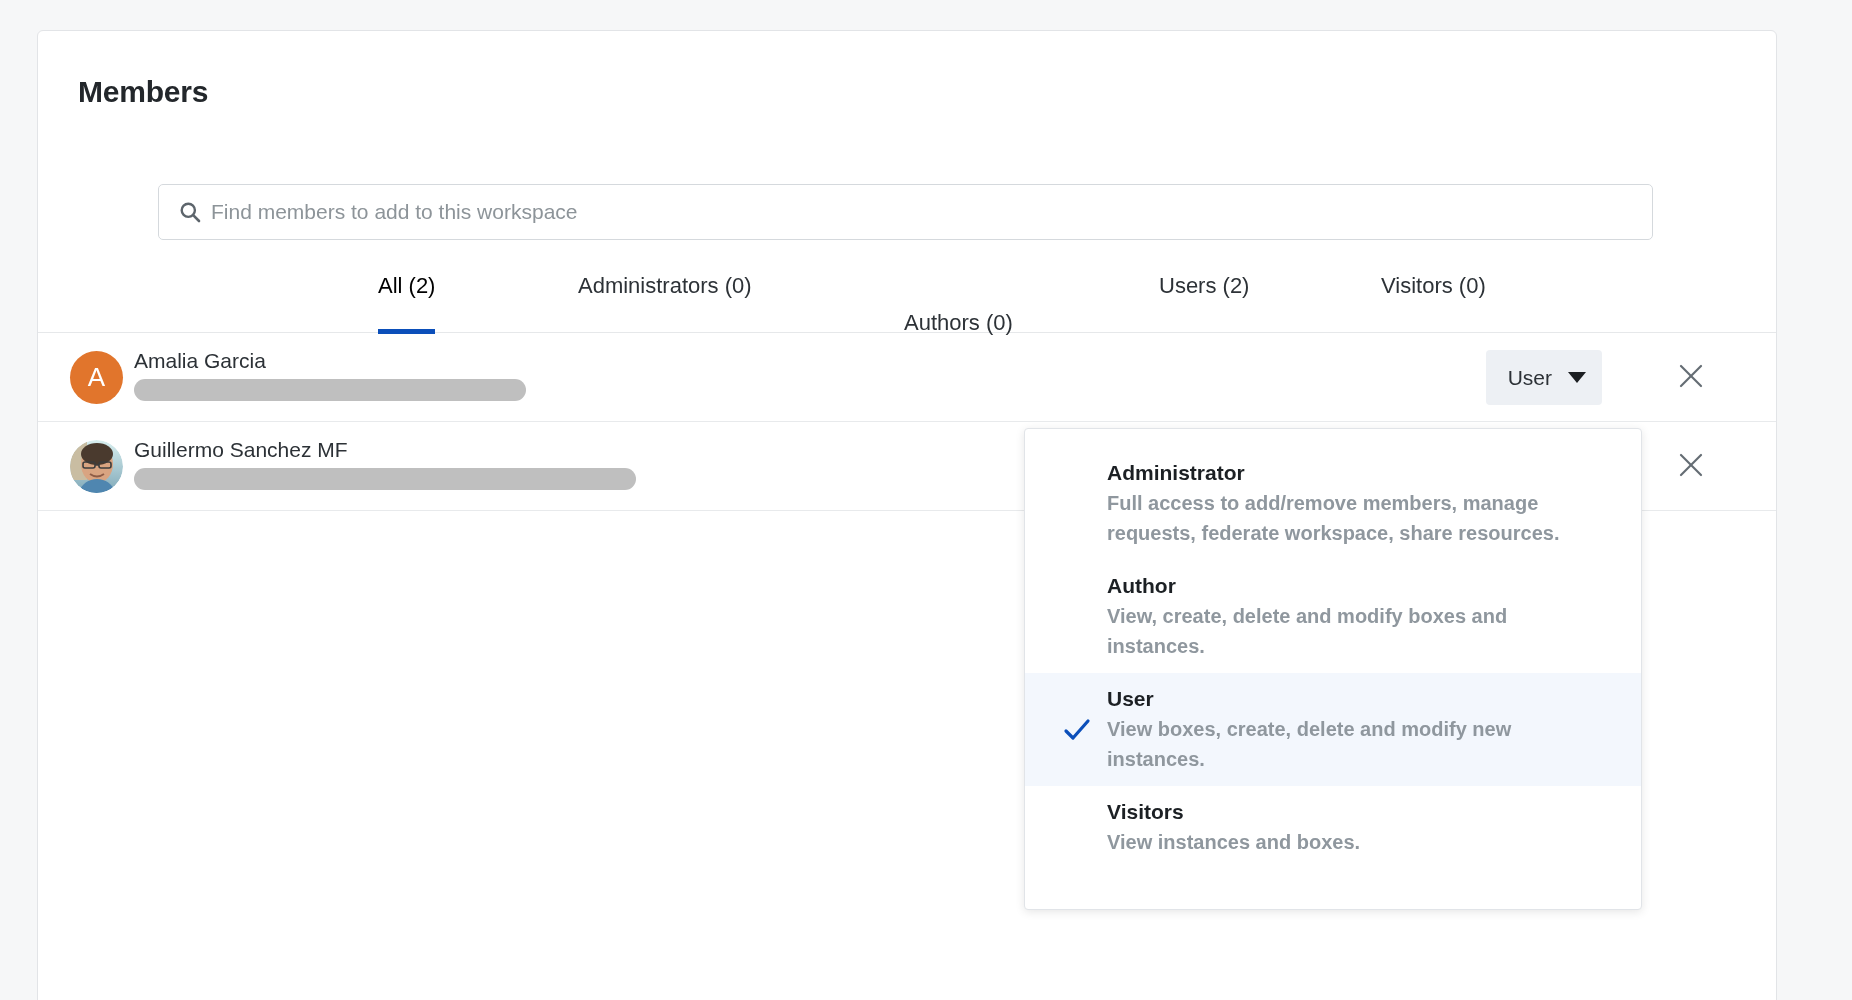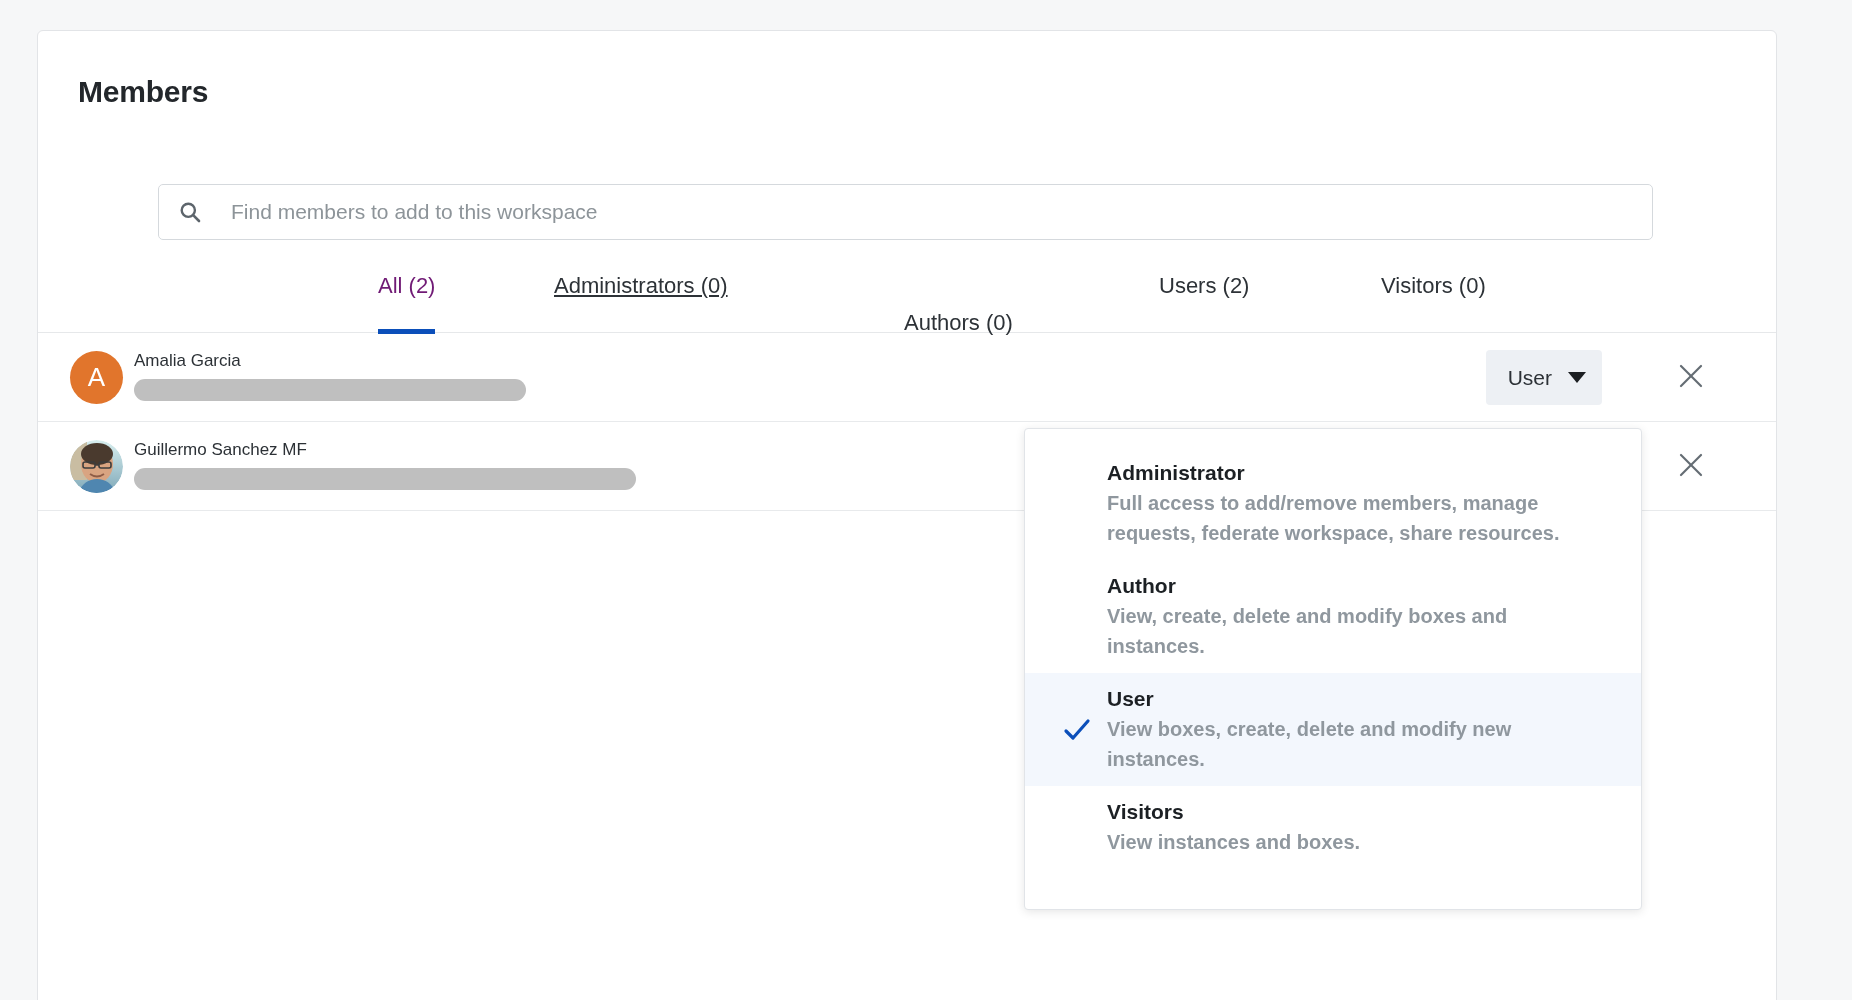--- a/index.html
+++ b/index.html
@@ -66,21 +66,21 @@
     height: 22px;
     display: flex;
     align-items: center;
     justify-content: center;
     flex: 0 0 auto;
   }
   .search-input {
     border: 0;
     outline: 0;
     background: transparent;
-    margin-left: 28px;
+    margin-left: 8px;
     font-family: "Liberation Sans", sans-serif;
     font-size: 21px;
     color: #701a75;
     width: 1380px;
     height: 30px;
   }
   .search-input::placeholder {
     color: #8d9499;
     opacity: 1;
   }
@@ -98,21 +98,21 @@
   .tab {
     position: absolute;
     top: 12px;
     height: 60px;
     font-size: 22px;
     color: #2d3237;
     white-space: nowrap;
     cursor: pointer;
   }
   .tab.active {
-    color: #701a75;
+    color: #000000;
   }
   .tab-underline {
     position: absolute;
     height: 5px;
     background: #0b4fba;
     bottom: -1px;
     left: 0;
     right: 0;
   }
 
@@ -148,21 +148,21 @@
     width: 53px;
     height: 53px;
     display: block;
   }
   .member-info {
     position: absolute;
     left: 96px;
     top: 15px;
   }
   .member-name {
-    font-size: 17px;
+    font-size: 21px;
     color: #2c3136;
     line-height: 26px;
   }
   .redacted {
     margin-top: 5px;
     height: 22px;
     border-radius: 11px;
     background: #bfbfbf;
   }
   .role-button {
@@ -265,21 +265,21 @@
         </svg>
       </span>
       <input class="search-input" type="text" placeholder="Find members to add to this workspace" style="">
     </div>
 
     <div class="tabs">
       <div class="tab active" style="left:340px;">
         <span>All (2)</span>
         <span class="tab-underline"></span>
       </div>
-      <div class="tab" style="left:516px;text-decoration:underline;">
+      <div class="tab" style="left:540px;">
         <span>Administrators (0)</span>
       </div>
       <div class="tab" style="left:866px;margin-top:37px;">
         <span>Authors (0)</span>
       </div>
       <div class="tab" style="left:1121px;">
         <span>Users (2)</span>
       </div>
       <div class="tab" style="left:1343px;">
         <span>Visitors (0)</span>

